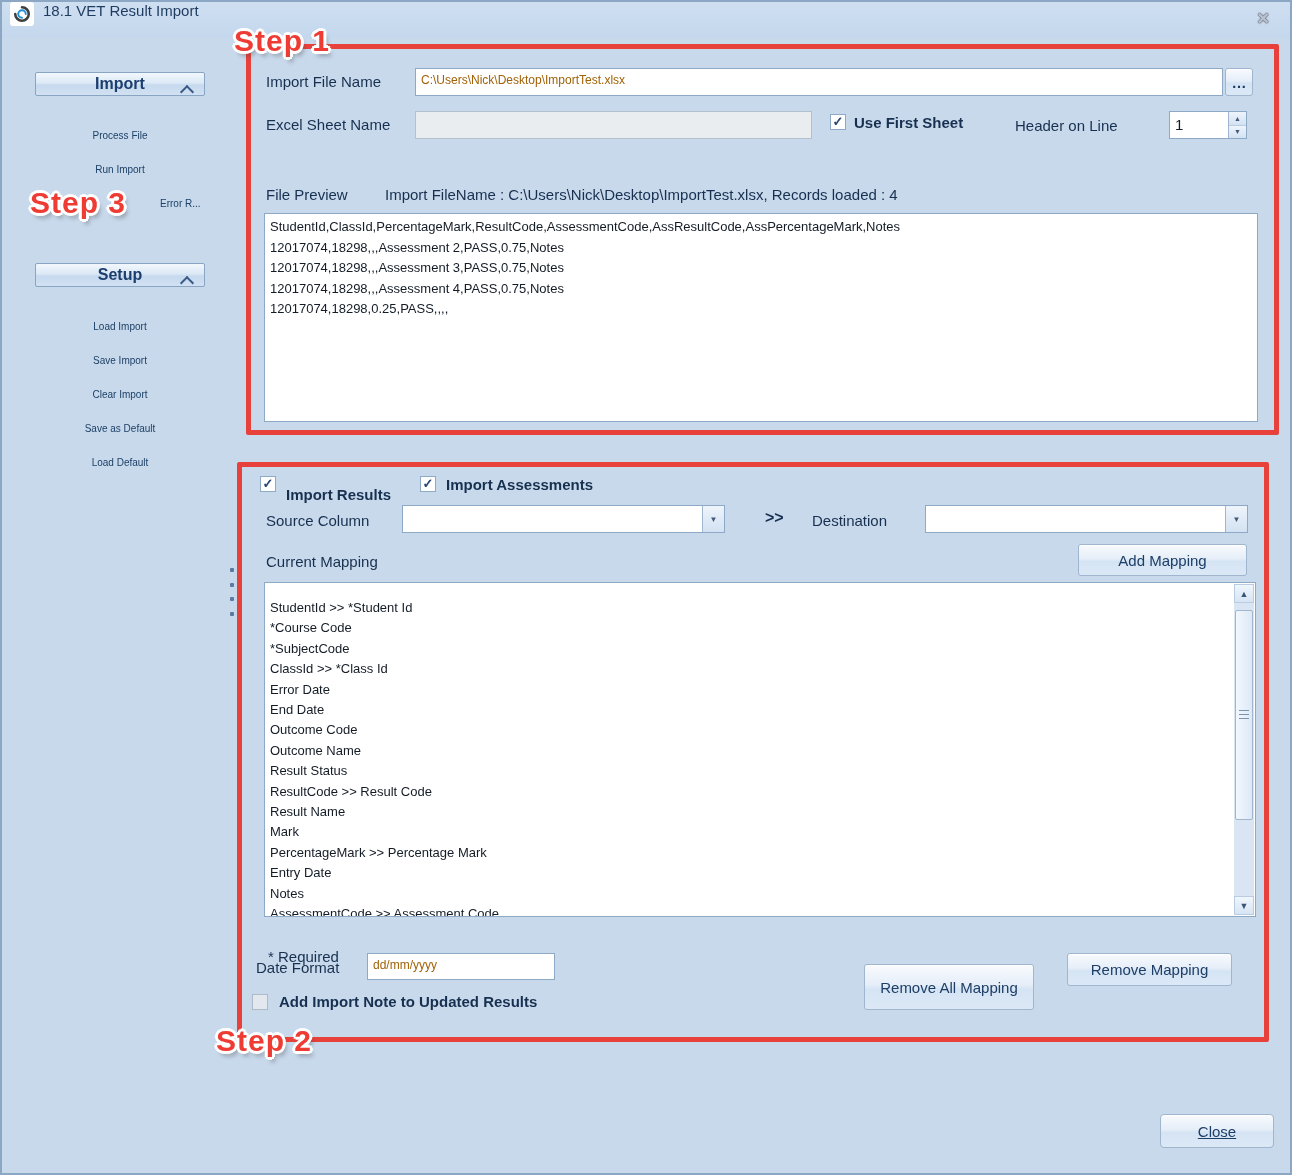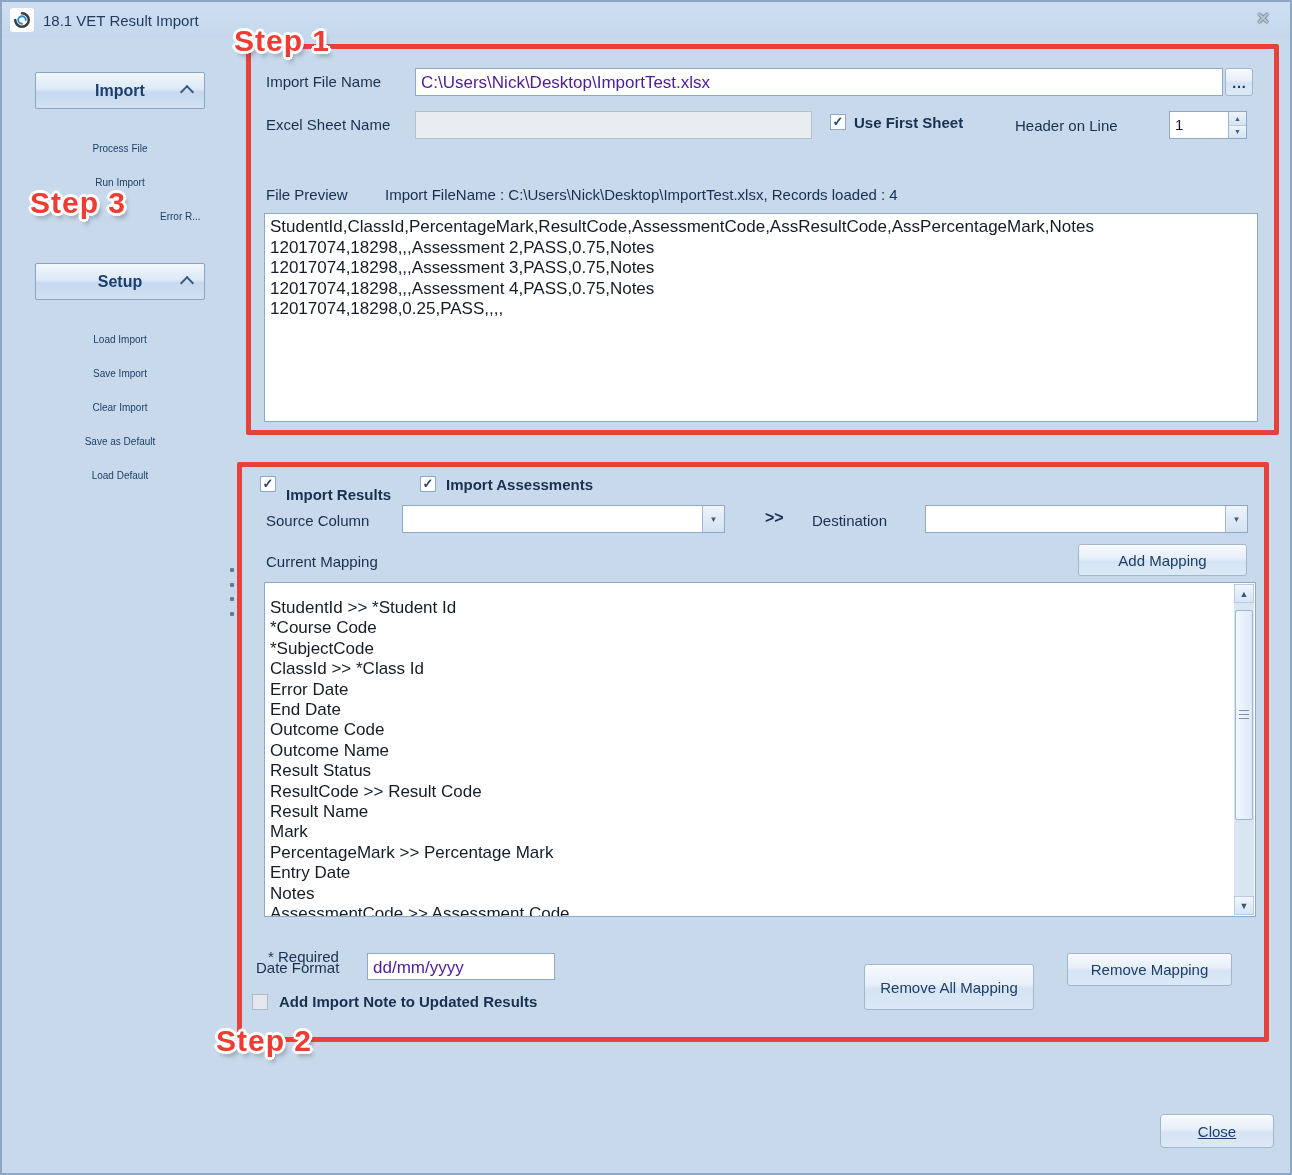--- a/index.html
+++ b/index.html
@@ -1,53 +1,53 @@
 <!DOCTYPE html>
 <html><head>
 <meta charset="utf-8">
 <style>
   html,body{margin:0;padding:0;background:#9fb4c9;font-family:"Liberation Sans",sans-serif;}
   #frame{position:relative;width:1292px;height:1175px;background:#c8d9ec;border:2px solid #8ba7c4;box-sizing:border-box;overflow:hidden;}
   
-  .titlebar{position:absolute;left:0;top:0;right:0;height:36px;background:linear-gradient(#cfdff2,#c4d7ec);display:flex;align-items:center;padding-left:8px;}
+  .titlebar{position:absolute;left:0;top:0;right:0;height:36px;background:linear-gradient(#cfdff2,#c4d7ec);display:flex;align-items:flex-start;padding-left:8px;}
   .appicon{width:24px;height:24px;background:#fff;border-radius:3px;display:flex;align-items:center;justify-content:center;margin-right:9px;}
   .title-text{font-size:15px;color:#1d3a5f;}
   .close-x{position:absolute;right:20px;top:7px;font-size:16px;font-weight:bold;color:#b9c3cf;text-shadow:0 0 1px #5a6675,0 0 1px #5a6675,0 0 2px #5a6675;cursor:default;}
   
   .navgroup{position:absolute;left:33px;width:170px;}
-  .navheader{height:37px;border:1px solid #88a5c4;border-radius:2px;background:linear-gradient(#f2f7fc,#dce9f6 45%,#c6d9ee 55%,#d2e1f2);display:flex;align-items:center;justify-content:center;position:relative;box-sizing:border-box;}
+  .navheader{height:24px;border:1px solid #88a5c4;border-radius:2px;background:linear-gradient(#f2f7fc,#dce9f6 45%,#c6d9ee 55%,#d2e1f2);display:flex;align-items:center;justify-content:center;position:relative;box-sizing:border-box;}
   .navheader .hlabel{font-size:16px;font-weight:bold;color:#1c3e6e;}
   .chev{position:absolute;right:12px;top:14px;width:8px;height:8px;border-left:2px solid #3a5a86;border-top:2px solid #3a5a86;transform:rotate(45deg);}
   .nav-items{padding-top:22px;}
   .nav-item{height:34px;display:flex;align-items:center;justify-content:center;font-size:10px;color:#1d4066;cursor:pointer;}
   .group-import .nav-item:nth-child(3){justify-content:flex-start;padding-left:125px;}
   
   .redrect{position:absolute;border:5px solid #e8403a;border-radius:2px;box-sizing:border-box;}
   .step{position:absolute;font-size:30px;font-weight:bold;color:#ee3b33;letter-spacing:1px;
         text-shadow:-2px -2px 0 #fff,2px -2px 0 #fff,-2px 2px 0 #fff,2px 2px 0 #fff,-3px 0 0 #fff,3px 0 0 #fff,0 -3px 0 #fff,0 3px 0 #fff,3px 5px 4px rgba(70,70,70,.45);}
   
   .lbl{position:absolute;font-size:15px;color:#17304f;white-space:nowrap;}
   .blbl{font-weight:bold;}
-  .tb{position:absolute;background:#fff;border:1px solid #8da9c6;box-sizing:border-box;font-size:17px;color:#4c1d95;padding:4px 5px;white-space:nowrap;overflow:hidden;}
+  .tb{position:absolute;background:#fff;border:1px solid #8da9c6;box-sizing:border-box;font-size:12px;color:#a16207;padding:4px 5px;white-space:nowrap;overflow:hidden;}
   .tb.disabled{background:#e9edf0;border-color:#b3c1cf;}
   .btn{position:absolute;display:flex;align-items:center;justify-content:center;font-size:15px;color:#1d3e66;background:linear-gradient(#f8fbfe,#e6eef8 45%,#d5e4f4 55%,#dce8f6);border:1px solid #9fb6ce;border-radius:3px;box-shadow:inset 0 1px 0 #fff;box-sizing:border-box;cursor:pointer;}
   .cb{position:absolute;width:16px;height:16px;background:#fff;border:1px solid #8da9c6;box-sizing:border-box;display:flex;align-items:center;justify-content:center;cursor:pointer;}
   .cb .glyph{color:#27486f;font-size:13px;font-weight:bold;line-height:1;margin-top:-2px;}
   .cb.unchecked{background:#e2e8ee;border-color:#aebac6;}
   .combo{position:absolute;height:28px;background:#fff;border:1px solid #8da9c6;display:flex;box-sizing:border-box;}
   .combo .field{flex:1;}
   .combo .dd{width:21px;border-left:1px solid #9fb6ce;background:linear-gradient(#eef4fb,#d3e2f3);display:flex;align-items:center;justify-content:center;font-size:8px;color:#44597a;cursor:pointer;}
   .spin{position:absolute;display:flex;background:#fff;border:1px solid #8da9c6;box-sizing:border-box;}
   .spin .val{flex:1;font-size:15px;color:#141c26;padding:4px 5px;}
   .spin .btns{width:17px;display:flex;flex-direction:column;border-left:1px solid #9fb6ce;}
   .spin .btns div{flex:1;display:flex;align-items:center;justify-content:center;font-size:7px;color:#44597a;background:linear-gradient(#eef4fb,#d3e2f3);cursor:pointer;}
   .spin .btns .su{border-bottom:1px solid #b9cce2;}
   
   .listbox{position:absolute;background:#fff;border:1px solid #8da9c6;box-sizing:border-box;overflow:hidden;}
-  .preview-line,.maprow{font-size:17px;color:#141c26;line-height:20.5px;white-space:nowrap;padding-left:5px;}
+  .preview-line,.maprow{font-size:13px;color:#141c26;line-height:20.5px;white-space:nowrap;padding-left:5px;}
   .maprow{line-height:20.4px;}
   .partial-row{height:5px;margin-left:5px;width:420px;background:repeating-linear-gradient(90deg,#5a6673 0 7px,transparent 7px 26px);opacity:.55;}
   .vscroll{position:absolute;top:1px;bottom:1px;right:1px;width:20px;background:#d9e5f3;}
   .vscroll .sbtn{position:absolute;left:0;right:0;height:19px;display:flex;align-items:center;justify-content:center;font-size:9px;color:#3c5475;background:linear-gradient(#f0f6fc,#d6e4f4);border:1px solid #b9cce2;box-sizing:border-box;cursor:pointer;}
   .vscroll .up{top:0;} .vscroll .down{bottom:0;}
   .vscroll .thumb{position:absolute;left:1px;right:1px;top:26px;height:210px;background:linear-gradient(90deg,#f2f7fd,#dde9f7);border:1px solid #9fb6ce;border-radius:2px;box-sizing:border-box;cursor:grab;}
   .vscroll .thumb::after{content:"";position:absolute;left:3px;right:3px;top:50%;margin-top:-5px;height:10px;background:repeating-linear-gradient(#7d92ad 0 1px,transparent 1px 4px);}
   
   .splitter{position:absolute;left:228px;top:566px;width:6px;height:48px;display:flex;flex-direction:column;justify-content:space-between;cursor:col-resize;}
   .splitter i{width:4px;height:4px;background:#5a7aa0;border-radius:1px;}

